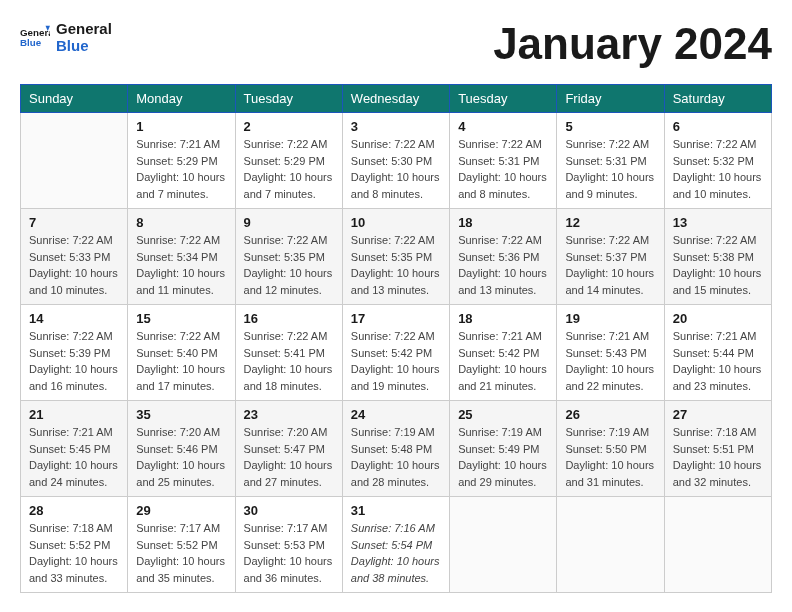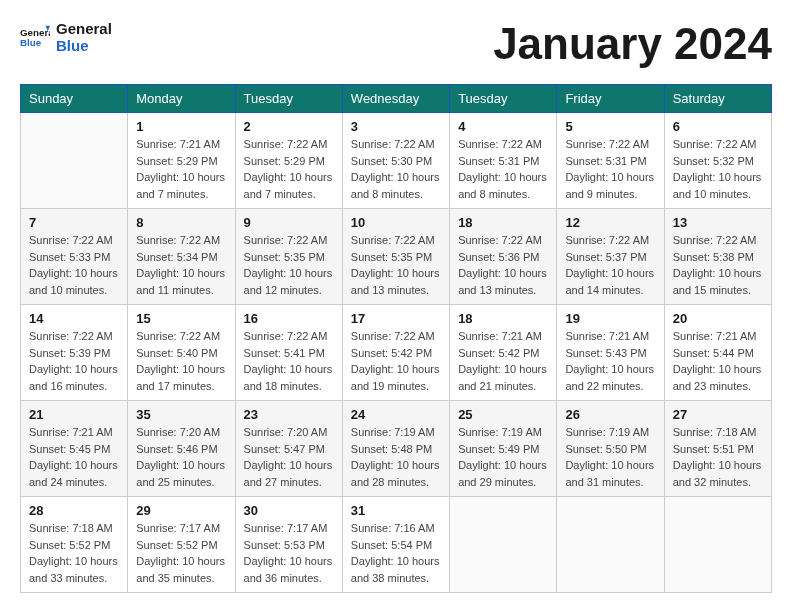--- a/index.html
+++ b/index.html
@@ -328,21 +328,21 @@
         </td>
         <td>
           <span class="day-number">30</span>
           <div class="day-info" style="white-space: pre-line;">Sunrise: 7:17 AM
 Sunset: 5:53 PM
 Daylight: 10 hours
 and 36 minutes.</div>
         </td>
         <td>
           <span class="day-number">31</span>
-          <div class="day-info" style="white-space: pre-line;">Sunrise: 7:16 AM
+          <div class="day-info" style="white-space: pre-line; font-style: italic;">Sunrise: 7:16 AM
 Sunset: 5:54 PM
 Daylight: 10 hours
 and 38 minutes.</div>
         </td>
         <td class="empty-cell"></td>
         <td class="empty-cell"></td>
         <td class="empty-cell"></td>
       </tr>
     </tbody>
 </table>

